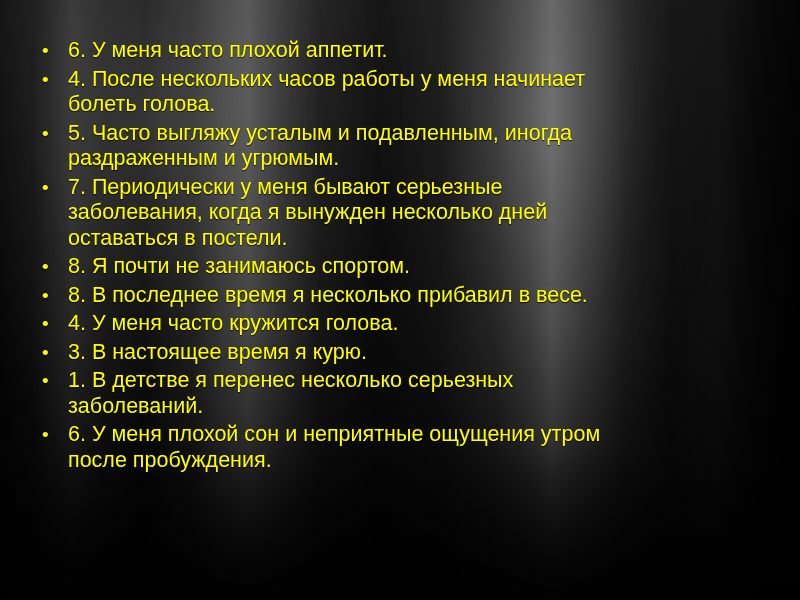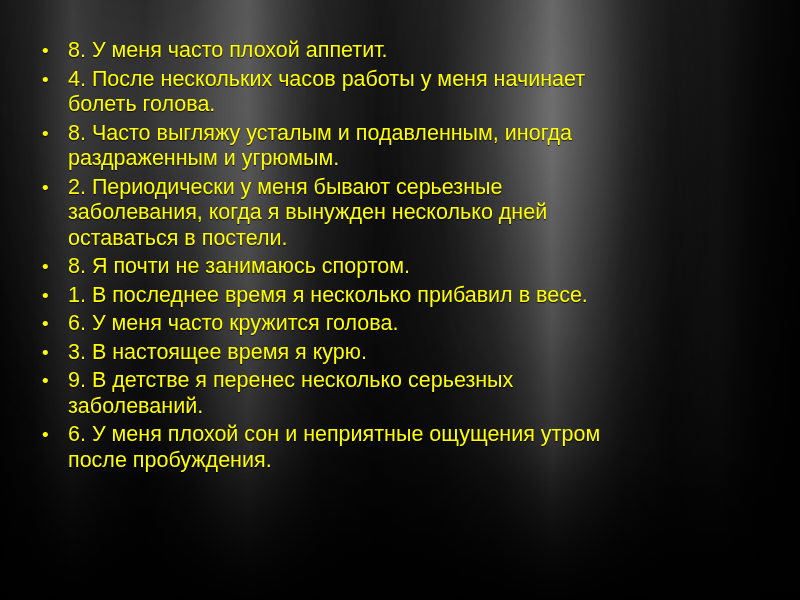--- a/index.html
+++ b/index.html
@@ -134,57 +134,57 @@
   <div class="bg-glow"></div>
   <div class="bg-glow2"></div>
   <div class="bg-vert"></div>
   <div class="bg-dark-right"></div>
   <div class="bg-dark-bottom"></div>
 
   <div class="content">
     <ul class="bullet-list">
       <li>
         <span class="bullet">•</span>
-        <span class="txt">8. У меня часто плохой аппетит.</span>
+        <span class="txt">6. У меня часто плохой аппетит.</span>
       </li>
       <li>
         <span class="bullet">•</span>
         <span class="txt">4. После нескольких часов работы у меня  начинает
 болеть голова.</span>
       </li>
       <li>
         <span class="bullet">•</span>
-        <span class="txt">8. Часто выгляжу усталым и подавленным, иногда
+        <span class="txt">5. Часто выгляжу усталым и подавленным, иногда
 раздраженным и угрюмым.</span>
       </li>
       <li>
         <span class="bullet">•</span>
-        <span class="txt">2. Периодически у меня бывают серьезные
+        <span class="txt">7. Периодически у меня бывают серьезные
 заболевания, когда я вынужден несколько дней
 оставаться в постели.</span>
       </li>
       <li>
         <span class="bullet">•</span>
         <span class="txt">8. Я почти не занимаюсь спортом.</span>
       </li>
       <li>
         <span class="bullet">•</span>
-        <span class="txt">1. В последнее время я несколько прибавил в весе.</span>
+        <span class="txt">8. В последнее время я несколько прибавил в весе.</span>
       </li>
       <li>
         <span class="bullet">•</span>
-        <span class="txt">6. У меня часто кружится голова.</span>
+        <span class="txt">4. У меня часто кружится голова.</span>
       </li>
       <li>
         <span class="bullet">•</span>
         <span class="txt">3. В настоящее время я курю.</span>
       </li>
       <li>
         <span class="bullet">•</span>
-        <span class="txt">9. В детстве я перенес несколько серьезных
+        <span class="txt">1. В детстве я перенес несколько серьезных
 заболеваний.</span>
       </li>
       <li>
         <span class="bullet">•</span>
         <span class="txt">6. У меня плохой сон и неприятные ощущения утром
 после пробуждения.</span>
       </li>
     </ul>
   </div>
 </div>

